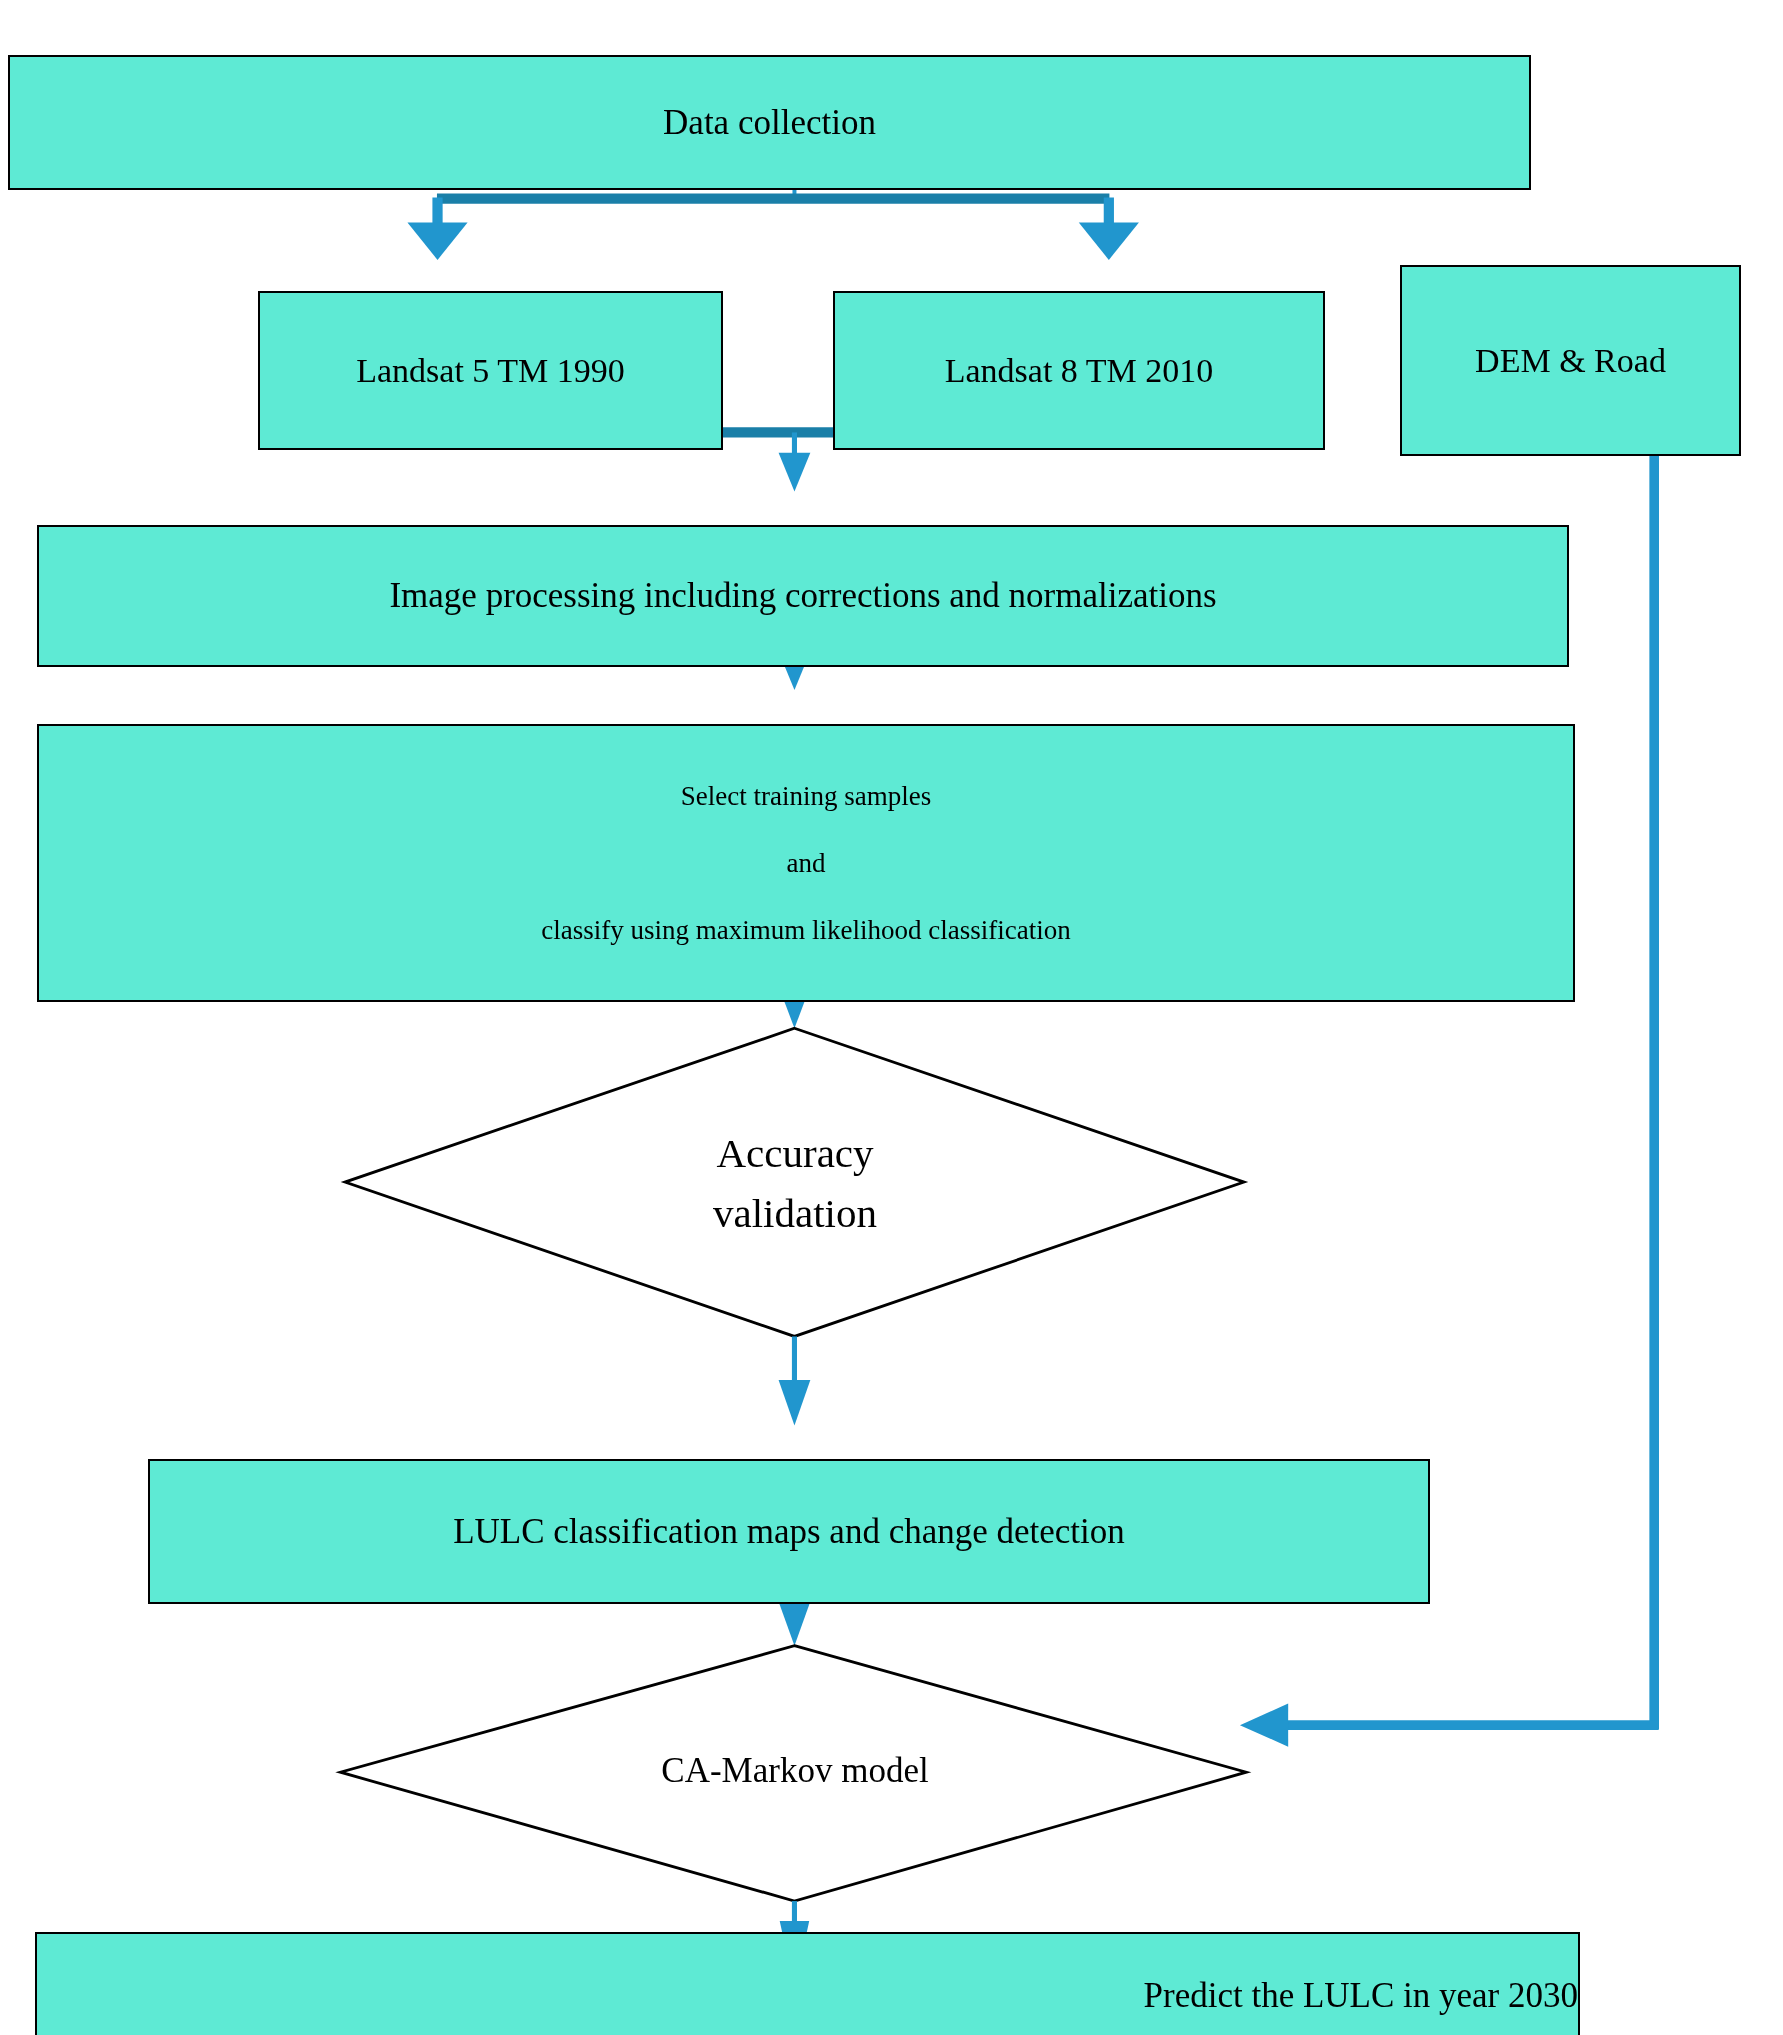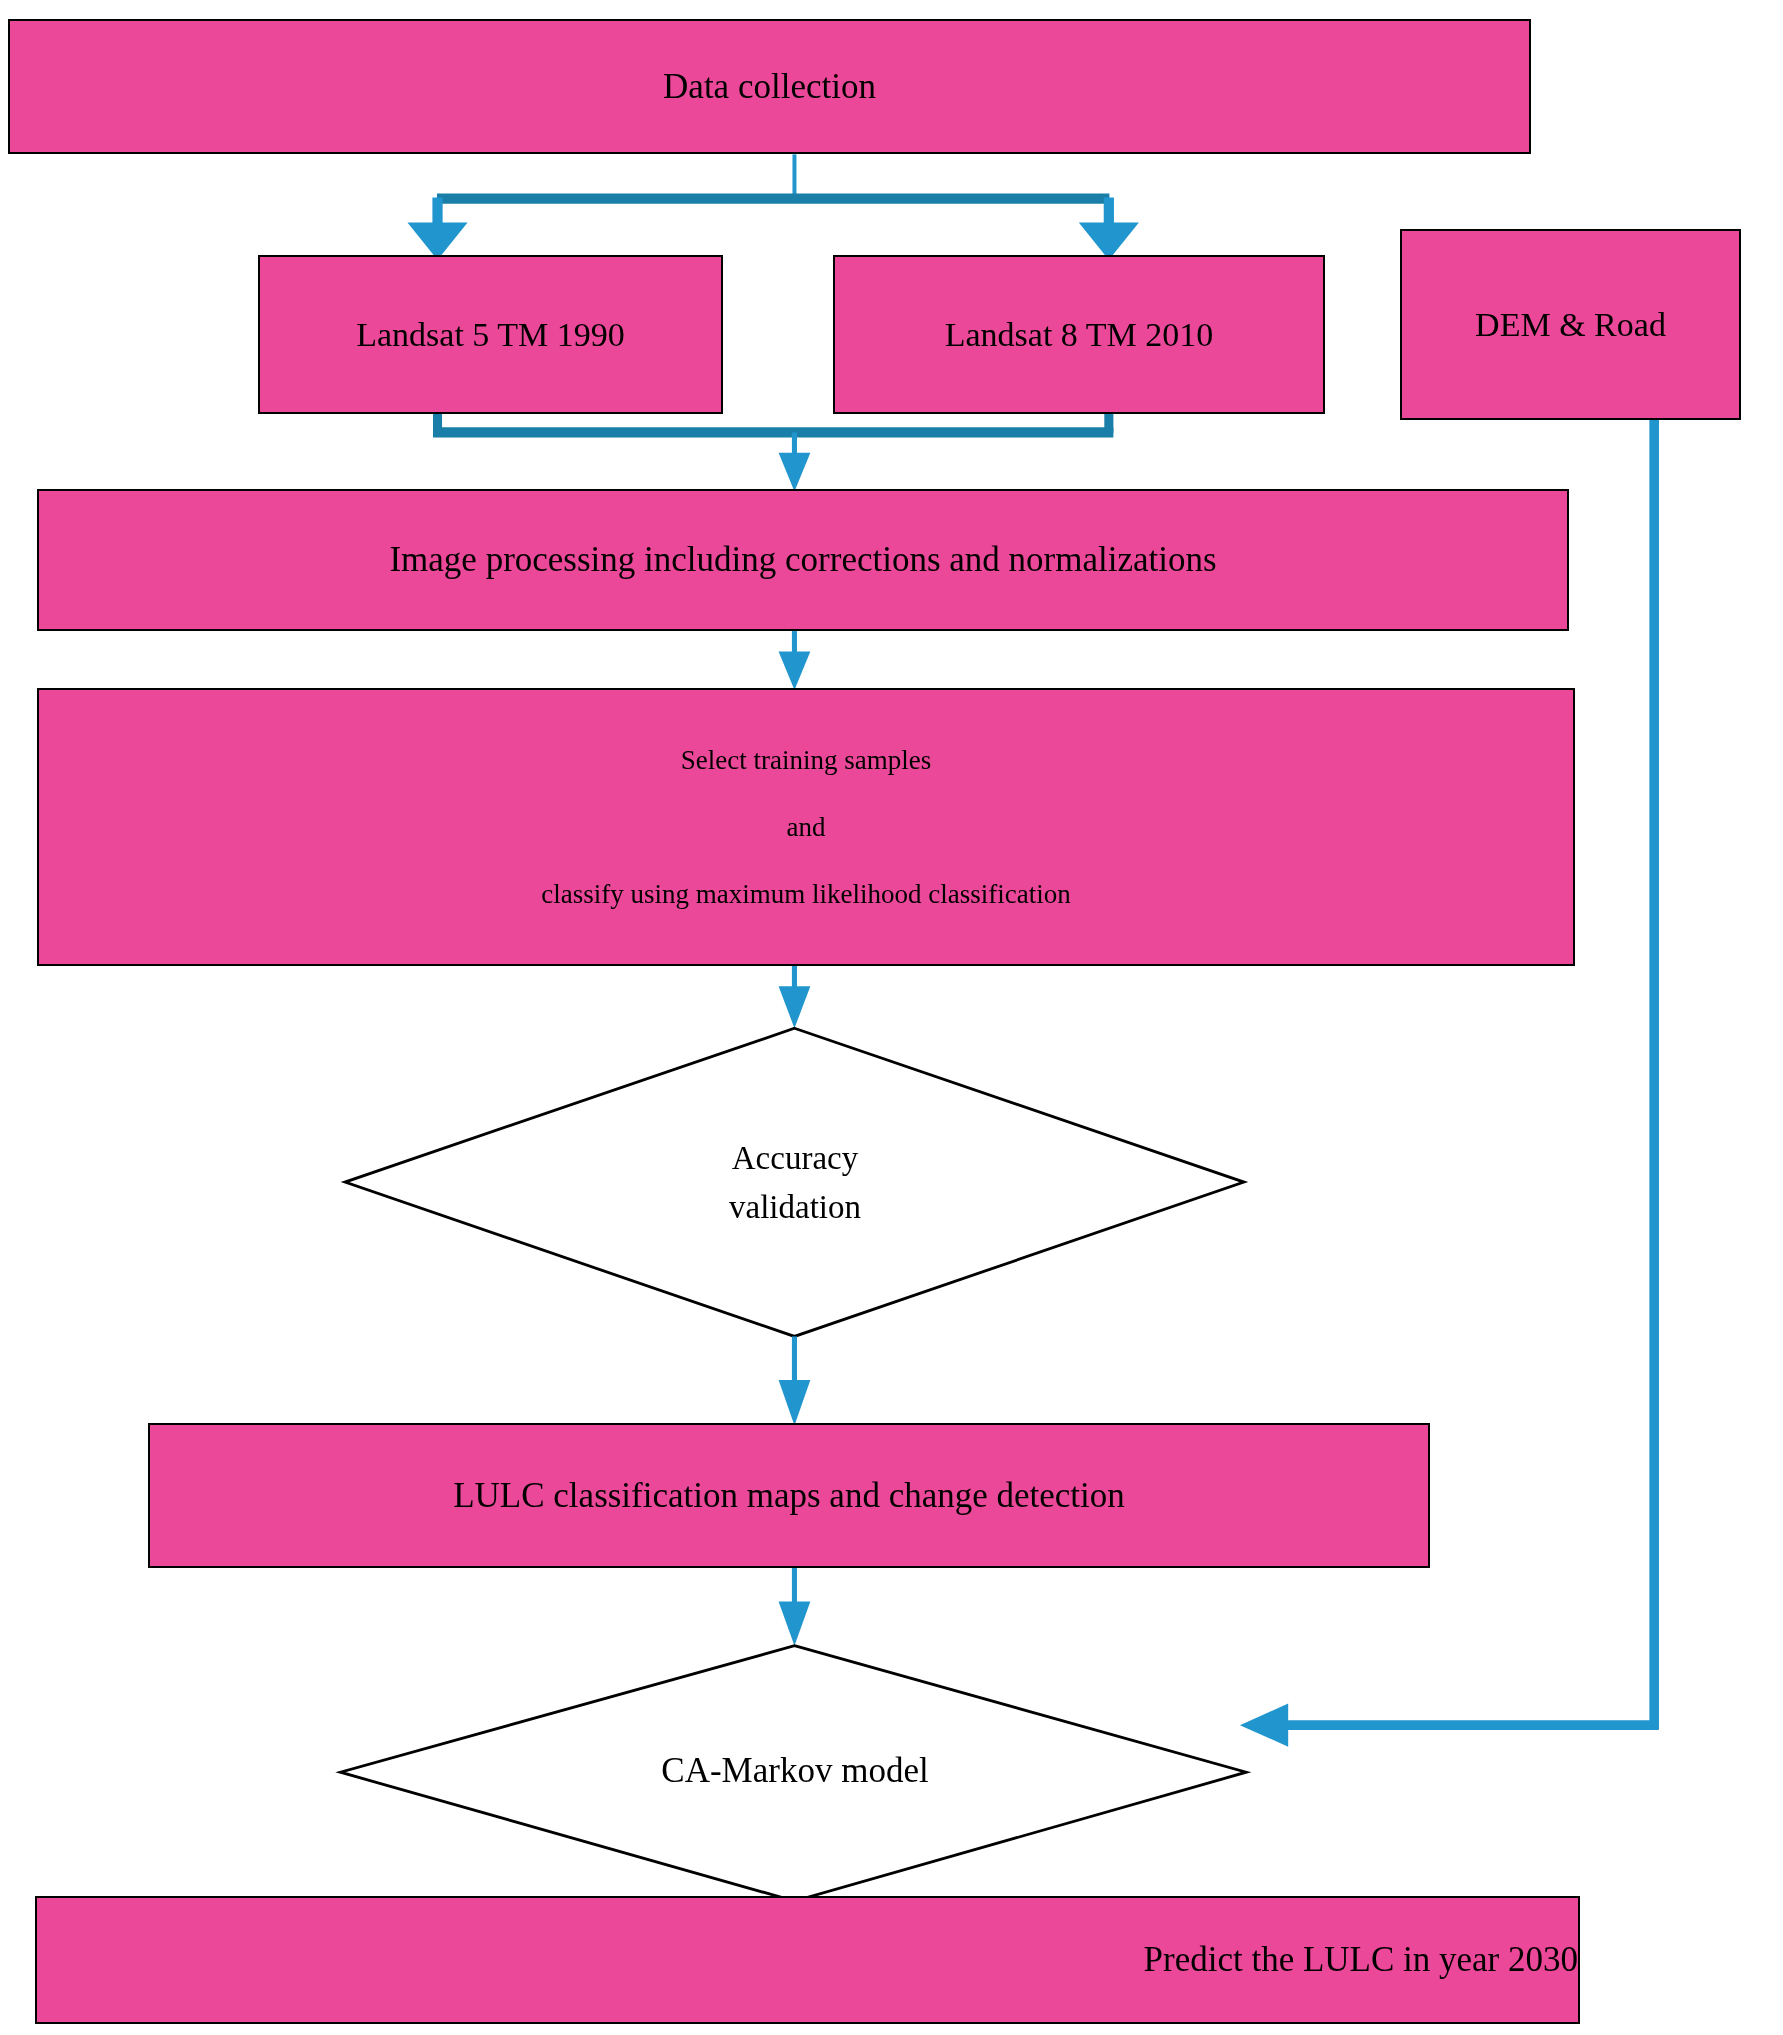--- a/index.html
+++ b/index.html
@@ -12,27 +12,28 @@
     width: 1783px;
     height: 2035px;
     background: #ffffff;
     font-family: "Liberation Serif", "DejaVu Serif", serif;
     overflow: hidden;
   }
   .node {
     position: absolute;
     box-sizing: border-box;
     border: 2.8px solid #000000;
-    background: #ec4899;
+    background: #5eead4;
     display: flex;
     flex-direction: column;
     align-items: center;
     justify-content: center;
     text-align: center;
     color: #000000;
+    margin-top: 36px;
   }
   .node .line {
     display: block;
     white-space: nowrap;
   }
   .svg-layer {
     position: absolute;
     left: 0;
     top: 0;
     width: 1783px;
@@ -126,21 +127,21 @@
   </div>
 
   <div class="node" style="left:148px; top:1423px; width:1282px; height:145px; font-size:35px;">
     <span class="line">LULC classification maps and change detection</span>
   </div>
 
   <div class="node" style="left:35px; top:1896px; width:1545px; height:128px; font-size:35px;align-items:flex-end;">
     <span class="line">Predict the LULC in year 2030</span>
   </div>
 
-  <div class="diamond-label" style="left:568px; top:1112px; width:454px; height:142px; font-size:33px; gap:12px;">
+  <div class="diamond-label" style="left:568px; top:1112px; width:454px; height:142px; font-size:41px; gap:12px;">
     <span class="line">Accuracy</span>
     <span class="line">validation</span>
   </div>
 
   <div class="diamond-label" style="left:568px; top:1737px; width:454px; height:68px; font-size:35px;">
     <span class="line">CA-Markov model</span>
   </div>
 
 </div>
 

